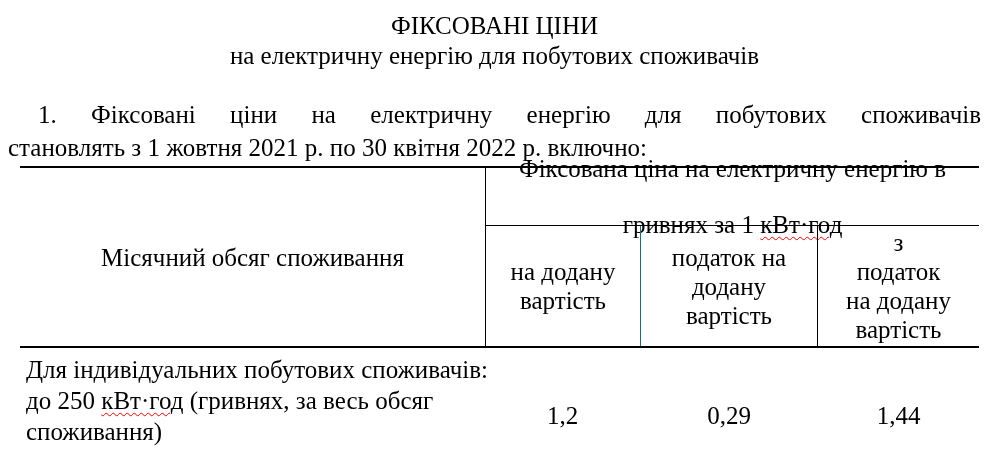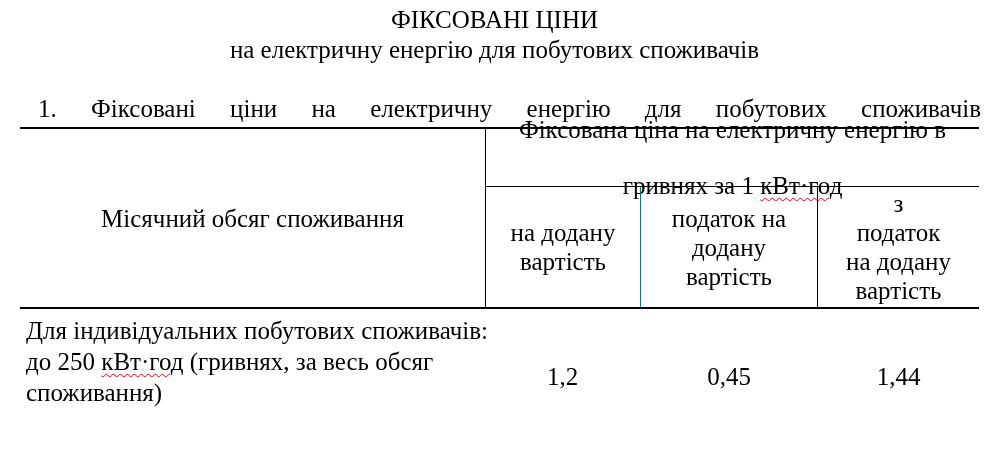--- a/index.html
+++ b/index.html
@@ -2,21 +2,21 @@
 <html><head>
 <meta charset="utf-8">
 <style>
   * { margin: 0; padding: 0; box-sizing: border-box; }
   html, body { background: #ffffff; }
   body {
     width: 989px; height: 454px; overflow: hidden;
     font-family: "Liberation Serif", "DejaVu Serif", serif;
     font-size: 25px; color: #000000;
   }
-  .doc { padding-top: 5px; }
+  .doc { padding-top: 11px; }
 
   
   .title-line { text-align: center; line-height: 30px; }
 
   
   .para { margin: 27px 8px 0 8px; }
   .para-line1 {
     line-height: 33px; text-indent: 30px;
     text-align: justify; text-align-last: justify;
   }
@@ -65,20 +65,21 @@
 </head>
 <body>
 
 <div class="doc">
 
   <div class="title-line">ФІКСОВАНІ ЦІНИ</div>
   <div class="title-line">на електричну енергію для побутових споживачів</div>
 
   <div class="para">
     <div class="para-line1">1. Фіксовані ціни на електричну енергію для побутових споживачів</div>
+    <div class="para-line2">становлять з 1 жовтня 2021 р. по 30 квітня 2022 р. включно:</div>
   </div>
 
   <div class="table">
 
     <div class="thead">
       <div class="th-col1">Місячний обсяг споживання</div>
       <div class="th-right">
         <div class="th-merged">
           <div>Фіксована ціна на електричну енергію в</div>
           <div><span>гривнях за 1 </span><span class="sq">кВт·год</span></div>
@@ -104,19 +105,19 @@
     </div>
 
     <div class="tbody">
       <div class="tb-row1">Для індивідуальних побутових споживачів:</div>
       <div class="tb-row2">
         <div class="tb-label">
           <div><span>до 250 </span><span class="sq">кВт·год</span><span> (гривнях, за весь обсяг</span></div>
           <div>споживання)</div>
         </div>
         <div class="tb-val v1">1,2</div>
-        <div class="tb-val v2">0,45</div>
+        <div class="tb-val v2">0,29</div>
         <div class="tb-val v3">1,44</div>
       </div>
     </div>
 
   </div>
 </div>
 
 </body></html>

